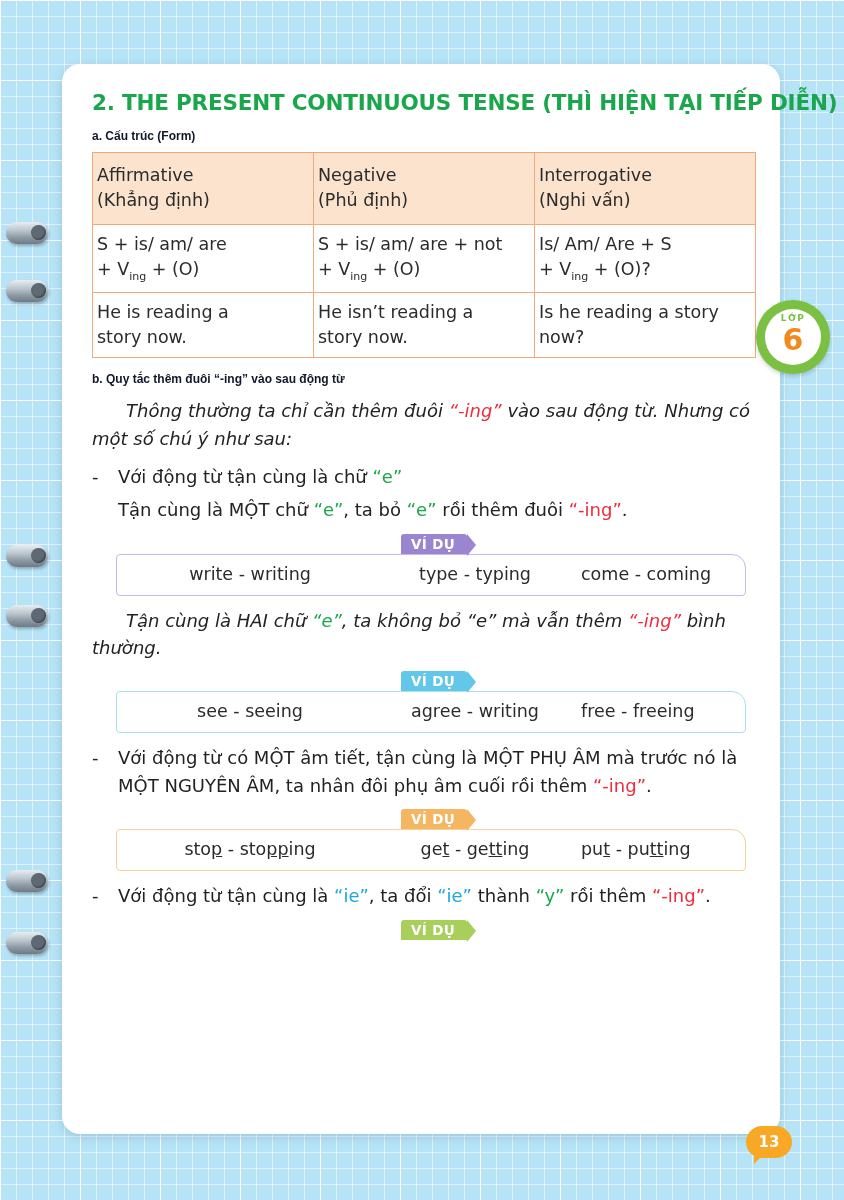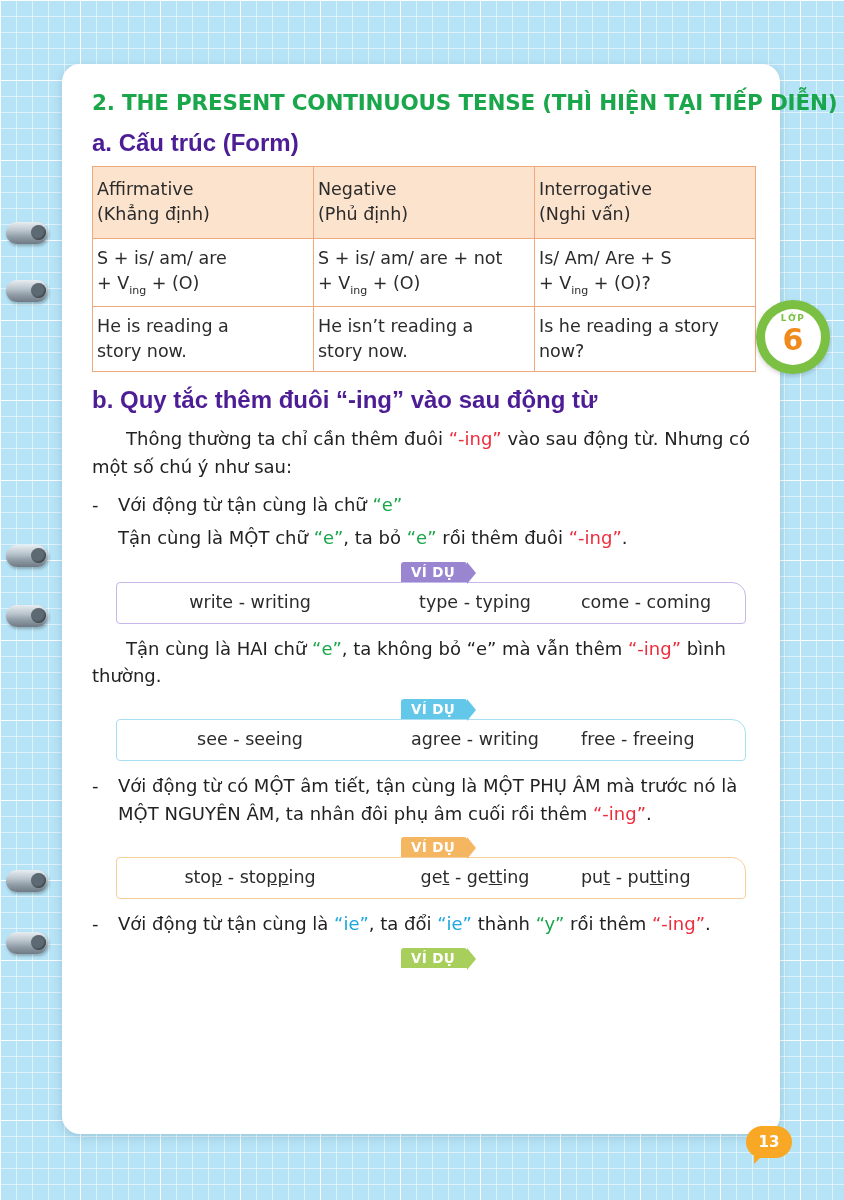--- a/index.html
+++ b/index.html
@@ -66,22 +66,22 @@
     color: #1aa64b;
     font-size: 21.5px;
     font-weight: bold;
     letter-spacing: -0.2px;
     font-family: "DejaVu Sans", sans-serif;
     text-transform: uppercase;
     margin: 2px 0 14px 2px;
     white-space: nowrap;
   }
   .sub-head {
-    color: #4c1d95;
-    font-size: 24px;
+    color: #0f172a;
+    font-size: 12px;
     font-weight: bold;
     margin: 0 0 9px 2px;
   }
   .sub-head.second { margin-top: 14px; }
 
   
   table.form-table {
     border-collapse: collapse;
     width: 664px;
     margin: 0 0 0 2px;
@@ -104,21 +104,21 @@
   sub { font-size: 11px; }
 
   
   .para {
     font-size: 18px;
     color: #222;
     line-height: 1.52;
     margin: 11px 0 0 2px;
     font-family: "DejaVu Sans", sans-serif;
   }
-  .para.indent { text-indent: 34px; }
+  .para.indent { text-indent: 34px; font-style: italic; }
   .bullet-row {
     display: flex;
     margin: 11px 0 0 2px;
     font-size: 18px;
     color: #222;
     line-height: 1.52;
     font-family: "DejaVu Sans", sans-serif;
   }
   .bullet-row .dash { width: 26px; flex: 0 0 26px; }
   .bullet-row .btext { flex: 1; }

